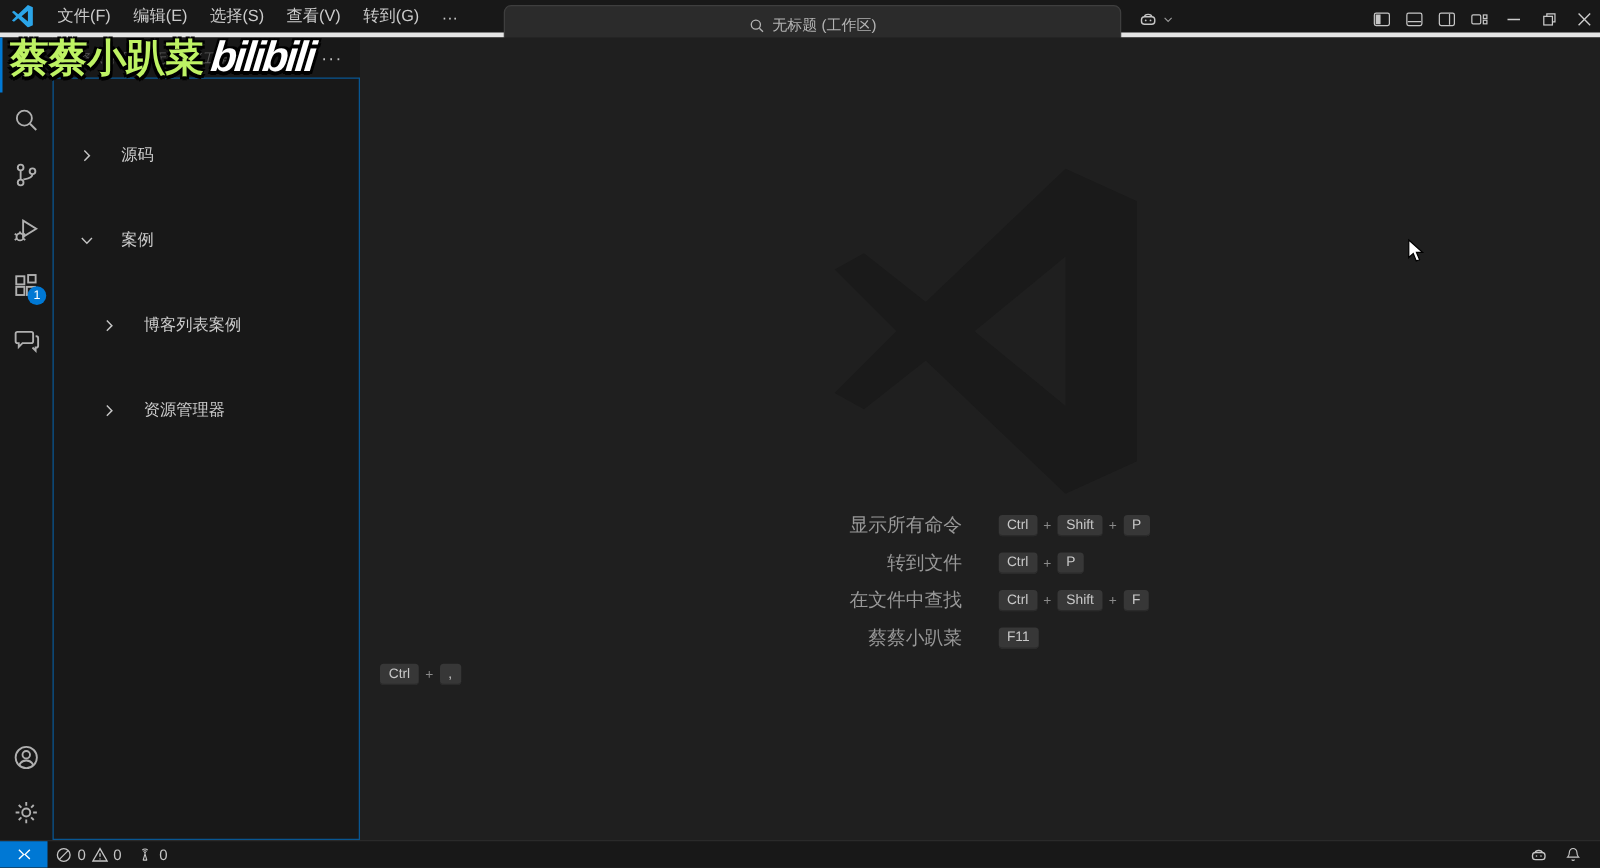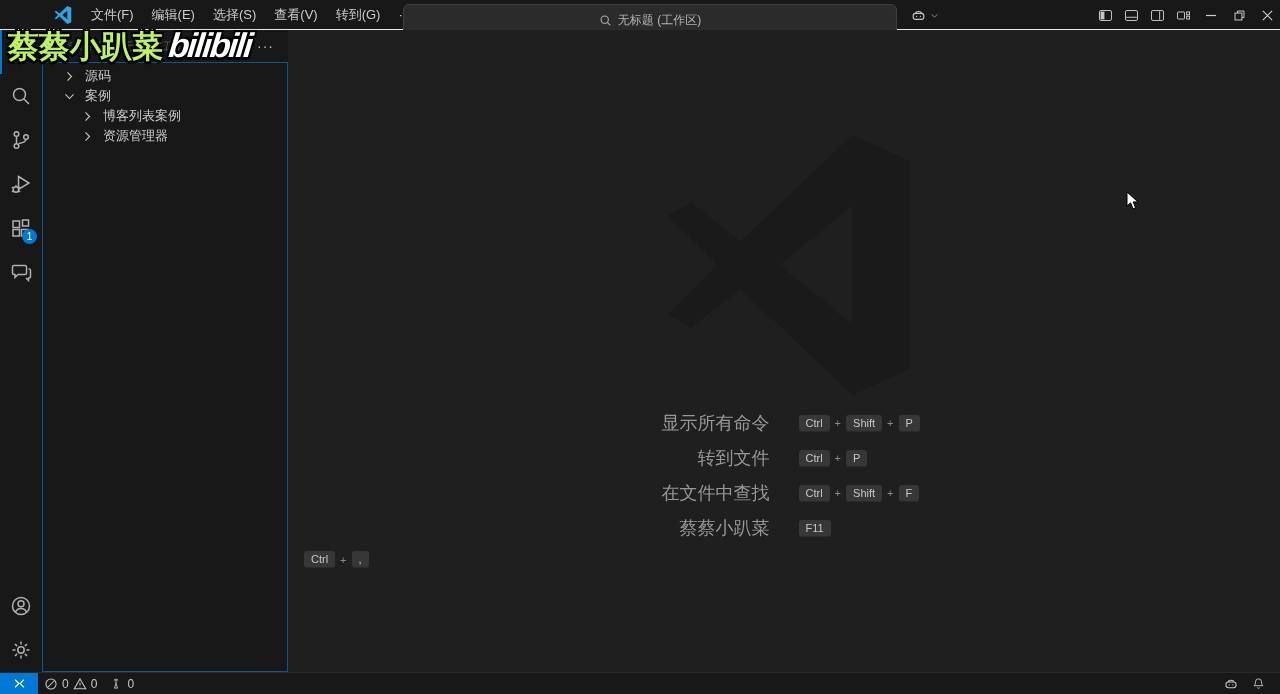--- a/index.html
+++ b/index.html
@@ -1,22 +1,22 @@
 <!DOCTYPE html>
 <html><head>
 <meta charset="utf-8">
 <style>
   * { margin:0; padding:0; box-sizing:border-box; }
   html,body { width:1280px; height:694px; overflow:hidden; background:#1f1f1f;
     font-family:"Liberation Sans","DejaVu Sans",sans-serif; color:#cccccc; }
   .app { position:relative; width:1280px; height:694px; display:flex; flex-direction:column; }
 
   
-  .titlebar { height:30px; background:#181818; border-bottom:1px solid #e5e5e5;
-    display:flex; align-items:center; flex:0 0 30px; position:relative;padding-left:45px; }
+  .titlebar { height:30px; background:#181818; border-bottom:4px solid #e5e5e5;
+    display:flex; align-items:center; flex:0 0 30px; position:relative; }
   .tb-logo { width:18px; height:18px; margin:0 10px 0 9px; flex:0 0 auto; }
   .menu-item { font-size:13px; color:#cccccc; padding:4px 9px; border-radius:5px; cursor:default; }
   .nav-arrows { display:flex; align-items:center; margin-left:46px; gap:8px; }
   .nav-btn { width:22px; height:22px; display:flex; align-items:center; justify-content:center; }
   .cmd-center { position:absolute; left:403px; top:4px; width:494px; height:33px;
     background:#2b2b2b; border:1px solid #3e3e3e; border-radius:6px;
     display:flex; align-items:center; justify-content:center; gap:6px;
     font-size:12px; color:#b4b4b4; }
   .copilot-btn { position:absolute; left:905px; top:4px; height:22px; display:flex;
     align-items:center; gap:3px; padding:0 5px; border-radius:5px; }
@@ -36,30 +36,30 @@
     text-align:center; }
   .ab-bottom { margin-top:auto; }
 
   .sidebar { width:246px; background:#181818; flex:0 0 246px; display:flex; flex-direction:column; position:relative;}
   .sb-header { height:32px; display:flex; align-items:center; padding:0 8px 0 18px;
     font-size:11px; color:#cccccc; }
   .sb-title-ghost { opacity:0.35; white-space:nowrap; overflow:hidden; text-overflow:ellipsis; flex:1;font-style:italic; }
   .sb-more { font-size:14px; color:#bdbdbd; letter-spacing:1px; padding:0 6px; }
   .sb-tree { flex:1; border:1px solid rgba(0,120,212,.65); padding-top:3px; }
   .tree-row { height:20px; display:flex; align-items:center; font-size:13px; color:#cccccc;
-    gap:8px; cursor:default; }
+    gap:20px; cursor:default;margin-top:48px; }
   .tree-row .twist { width:16px; display:flex; justify-content:center; flex:0 0 16px; }
   .ind0 { padding-left:18px; } .ind1 { padding-left:36px;font-family:Liberation Mono, monospace; }
 
   .editor { flex:1; position:relative; background:#1f1f1f; }
   .ed-logo { position:absolute; left:372px; top:105px; width:260px; height:260px; }
   .shortcuts { position:absolute; left:0; right:0; top:381px; display:flex;
     flex-direction:column; gap:11px; }
   .sc-row { display:flex; align-items:center; justify-content:center; }
-  .sc-label { flex:1; text-align:right; font-size:18px; color:#989898; padding-right:13px; }
+  .sc-label { flex:1; text-align:right; font-size:15px; color:#989898; padding-right:13px; }
   .sc-keys { flex:1; display:flex; align-items:center; gap:5px;margin-left:16px; }
   kbd { background:#373737; color:#c8c8c8; border-radius:3px; padding:2px 7px 3px;
     font-size:11px; font-family:"Liberation Sans","DejaVu Sans",sans-serif; box-shadow:inset 0 -1px 0 #2a2a2a; }
   .plus { color:#8a8a8a; font-size:11px; }
 
   
   .statusbar { height:22px; background:#181818; border-top:1px solid #2a2a2a;
     display:flex; align-items:center; font-size:12px; color:#c5c5c5; flex:0 0 22px; }
   .st-remote { width:38px; height:22px; background:#0078d4; display:flex;
     align-items:center; justify-content:center; }

